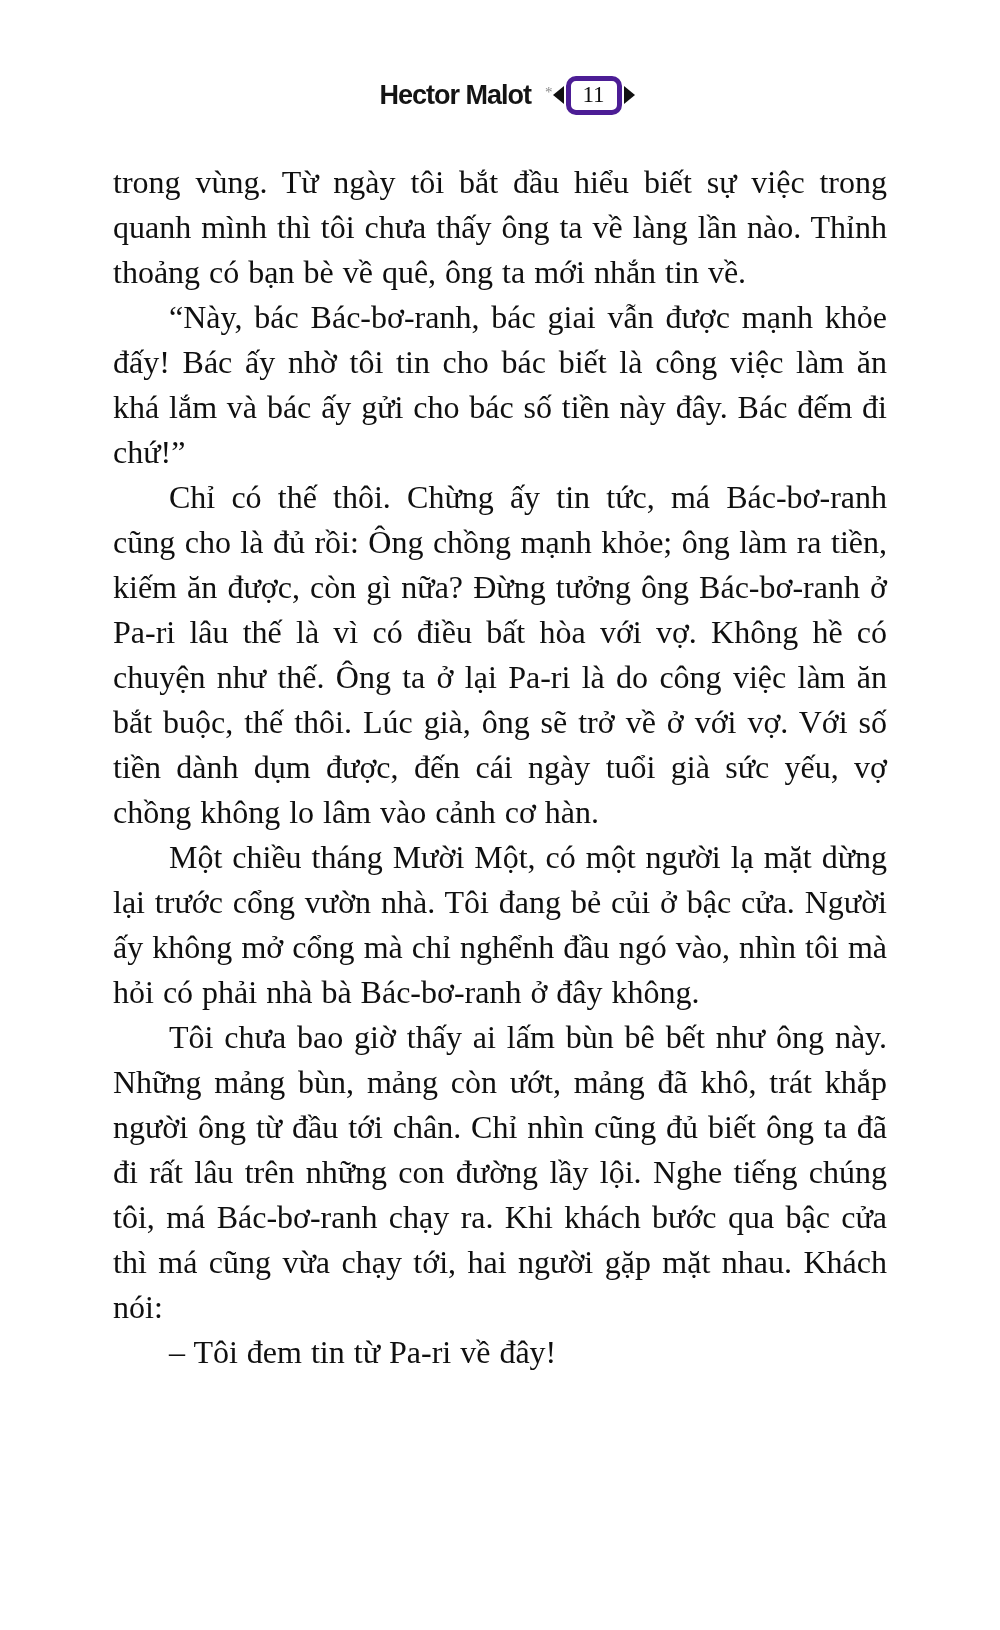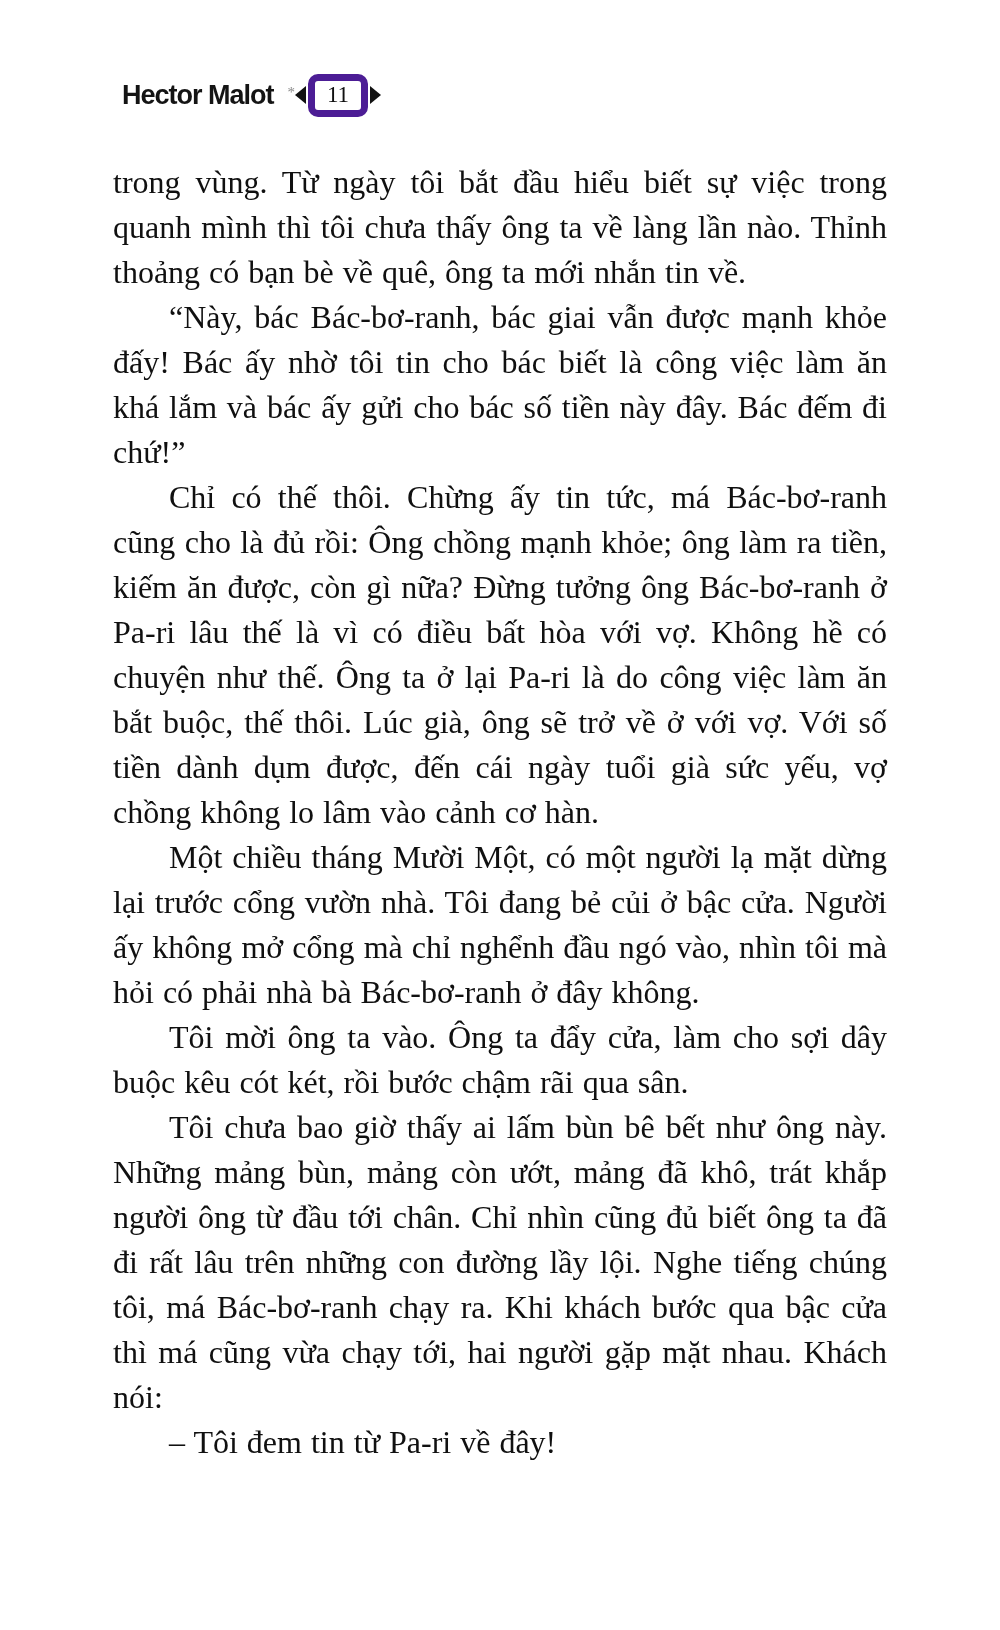--- a/index.html
+++ b/index.html
@@ -22,23 +22,22 @@
     position: relative;
   }
   
   .header {
     position: absolute;
     top: 74px;
     left: 110px;
     right: 96px;
     height: 42px;
     display: flex;
-    justify-content: flex-start;
+    justify-content: center;
     align-items: center;
-    margin-left: 12px;
   }
   .author {
     font-family: "Liberation Sans", "DejaVu Sans", sans-serif;
     font-weight: 700;
     font-size: 27px;
     letter-spacing: -1px;
     color: #141414;
   }
   .speck {
     font-size: 15px;
@@ -59,21 +58,21 @@
     border-top: 9px solid transparent;
     border-bottom: 9px solid transparent;
     border-right: 11px solid #111;
   }
   .tri-right {
     border-top: 9px solid transparent;
     border-bottom: 9px solid transparent;
     border-left: 11px solid #111;
   }
   .pagenum-box {
-    border: 7px solid #4c1d95;
+    border: 5px solid #4c1d95;
     border-radius: 10px;
     min-width: 34px;
     padding: 1px 6px 2px 6px;
     text-align: center;
     font-size: 23px;
     line-height: 26px;
     font-family: "Liberation Serif", "DejaVu Serif", serif;
     color: #111;
   }
   
@@ -113,18 +112,17 @@
       <span class="pagenum-box">11</span>
       <span class="tri tri-right"></span>
     </div>
   </div>
 
   <div class="body-text">
       <p class="para">trong vùng. Từ ngày tôi bắt đầu hiểu biết sự việc trong quanh mình thì tôi chưa thấy ông ta về làng lần nào. Thỉnh thoảng có bạn bè về quê, ông ta mới nhắn tin về.</p>
       <p class="para ind">“Này, bác Bác-bơ-ranh, bác giai vẫn được mạnh khỏe đấy! Bác ấy nhờ tôi tin cho bác biết là công việc làm ăn khá lắm và bác ấy gửi cho bác số tiền này đây. Bác đếm đi chứ!”</p>
       <p class="para ind">Chỉ có thế thôi. Chừng ấy tin tức, má Bác-bơ-ranh cũng cho là đủ rồi: Ông chồng mạnh khỏe; ông làm ra tiền, kiếm ăn được, còn gì nữa? Đừng tưởng ông Bác-bơ-ranh ở Pa-ri lâu thế là vì có điều bất hòa với vợ. Không hề có chuyện như thế. Ông ta ở lại Pa-ri là do công việc làm ăn bắt buộc, thế thôi. Lúc già, ông sẽ trở về ở với vợ. Với số tiền dành dụm được, đến cái ngày tuổi già sức yếu, vợ chồng không lo lâm vào cảnh cơ hàn.</p>
       <p class="para ind">Một chiều tháng Mười Một, có một người lạ mặt dừng lại trước cổng vườn nhà. Tôi đang bẻ củi ở bậc cửa. Người ấy không mở cổng mà chỉ nghểnh đầu ngó vào, nhìn tôi mà hỏi có phải nhà bà Bác-bơ-ranh ở đây không.</p>
-      <p class="para ind">Tôi mời ông ta vào. Ông ta đẩy cửa, làm cho sợi dây buộc kêu cót két, rồi bước chậm rãi qua sân.</p>
       <p class="para ind">Tôi chưa bao giờ thấy ai lấm bùn bê bết như ông này. Những mảng bùn, mảng còn ướt, mảng đã khô, trát khắp người ông từ đầu tới chân. Chỉ nhìn cũng đủ biết ông ta đã đi rất lâu trên những con đường lầy lội. Nghe tiếng chúng tôi, má Bác-bơ-ranh chạy ra. Khi khách bước qua bậc cửa thì má cũng vừa chạy tới, hai người gặp mặt nhau. Khách nói:</p>
       <p class="para ind">– Tôi đem tin từ Pa-ri về đây!</p>
     </div>
 
 </div>
 
 </body></html>

